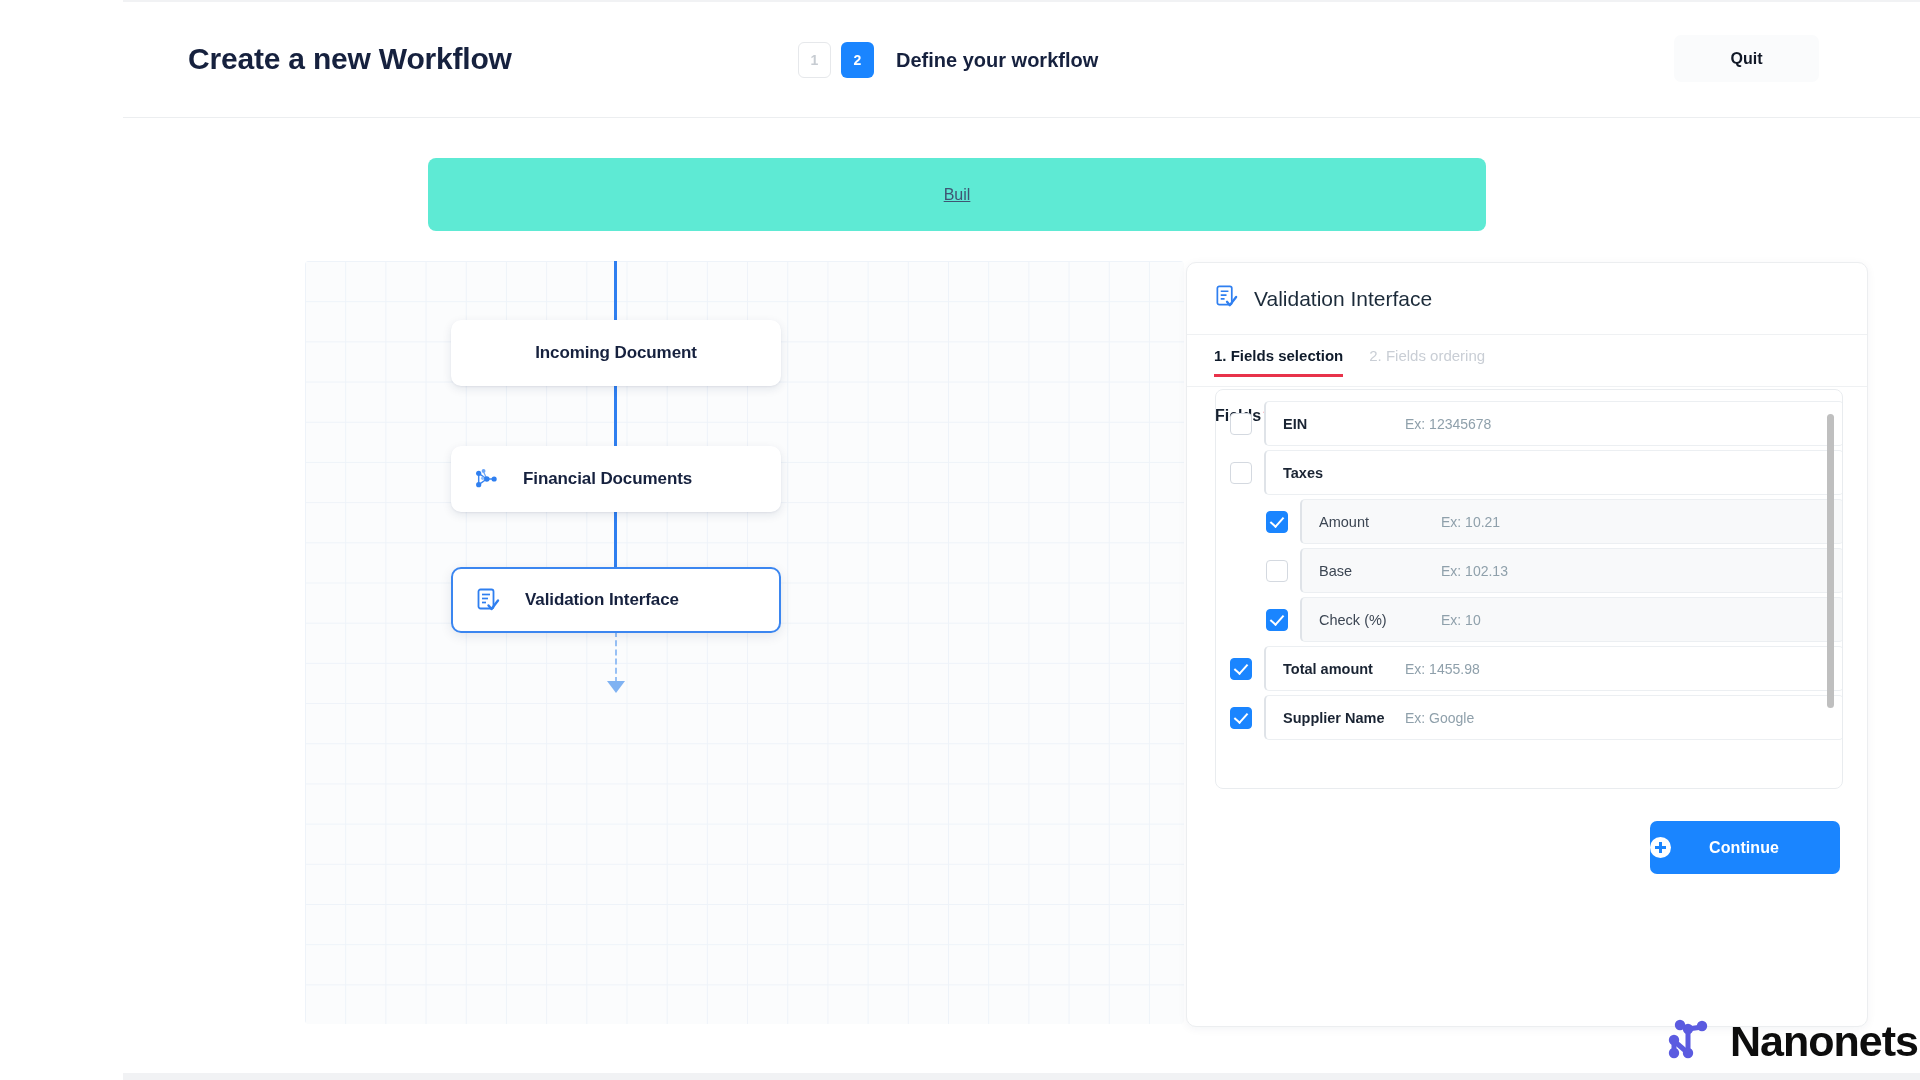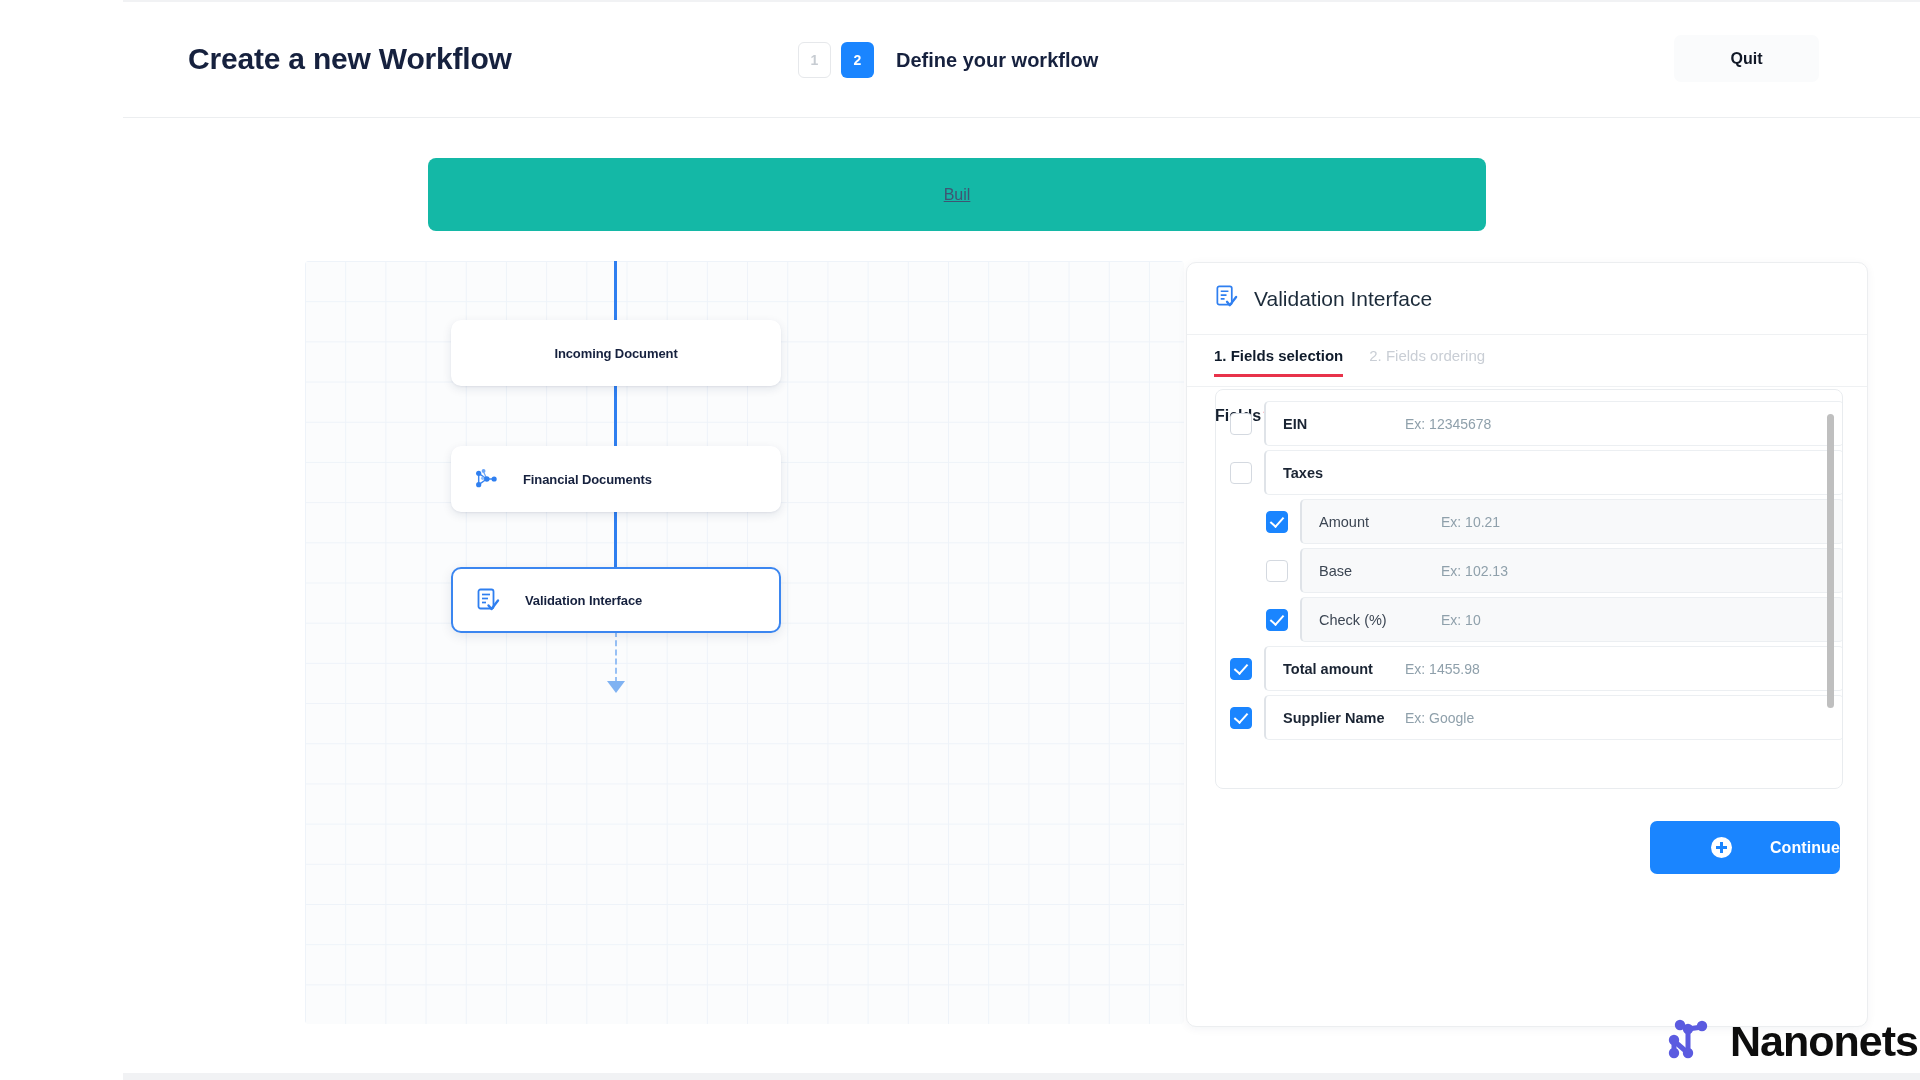--- a/index.html
+++ b/index.html
@@ -68,21 +68,21 @@
     border-radius: 7px;
     display: flex; align-items: center; justify-content: center;
     font-size: 16px; font-weight: bold; color: #111827;
     cursor: pointer;
   }
 
   
   .build-banner {
     position: absolute; left: 305px; top: 156px;
     width: 1058px; height: 73px;
-    background: #14b8a6;
+    background: #5eead4;
     border-radius: 8px;
     display: flex; align-items: center; justify-content: center;
     font-size: 16px; color: #3f5573; text-decoration: underline;
   }
 
   
   .canvas {
     position: absolute; left: 182px; top: 259px;
     width: 879px; height: 763px;
     background: #fbfcfd;
@@ -124,21 +124,21 @@
     cursor: pointer;
   }
   .node-1 { top: 59px; justify-content: center; }
   .node-2 { top: 185px; padding-left: 22px; }
   .node-3 {
     top: 306px; padding-left: 22px;
     border: 2px solid #3b86f0;
     box-shadow: 0 3px 12px rgba(22,40,80,0.10);
   }
   .node-label {
-    font-size: 13px; font-weight: bold; color: #16213e;
+    font-size: 17px; font-weight: bold; color: #16213e;
     letter-spacing: -0.1px;
   }
   .node-2 .node-label, .node-3 .node-label { margin-left: 24px; }
   .node-icon { width: 26px; height: 26px; flex: none; display: block; }
 
   
   .panel {
     position: absolute; left: 1063px; top: 260px;
     width: 682px; height: 765px;
     background: #ffffff;
@@ -259,21 +259,21 @@
     background: #bfbfbf;
     border-radius: 4px;
     cursor: pointer;
   }
 
   .continue-btn {
     position: absolute; right: 27px; top: 558px;
     width: 190px; height: 53px;
     background: #1a85ff;
     border-radius: 7px;
-    display: flex; align-items: center; justify-content: flex-end;
+    display: flex; align-items: center; justify-content: flex-start;
     gap: 38px;
     cursor: pointer;
   }
   .plus-circle {
     width: 21px; height: 21px; border-radius: 50%;
     background: #ffffff;
     display: flex; align-items: center; justify-content: center;
     position: relative; flex: none;
   }
   .plus-circle::before, .plus-circle::after {

